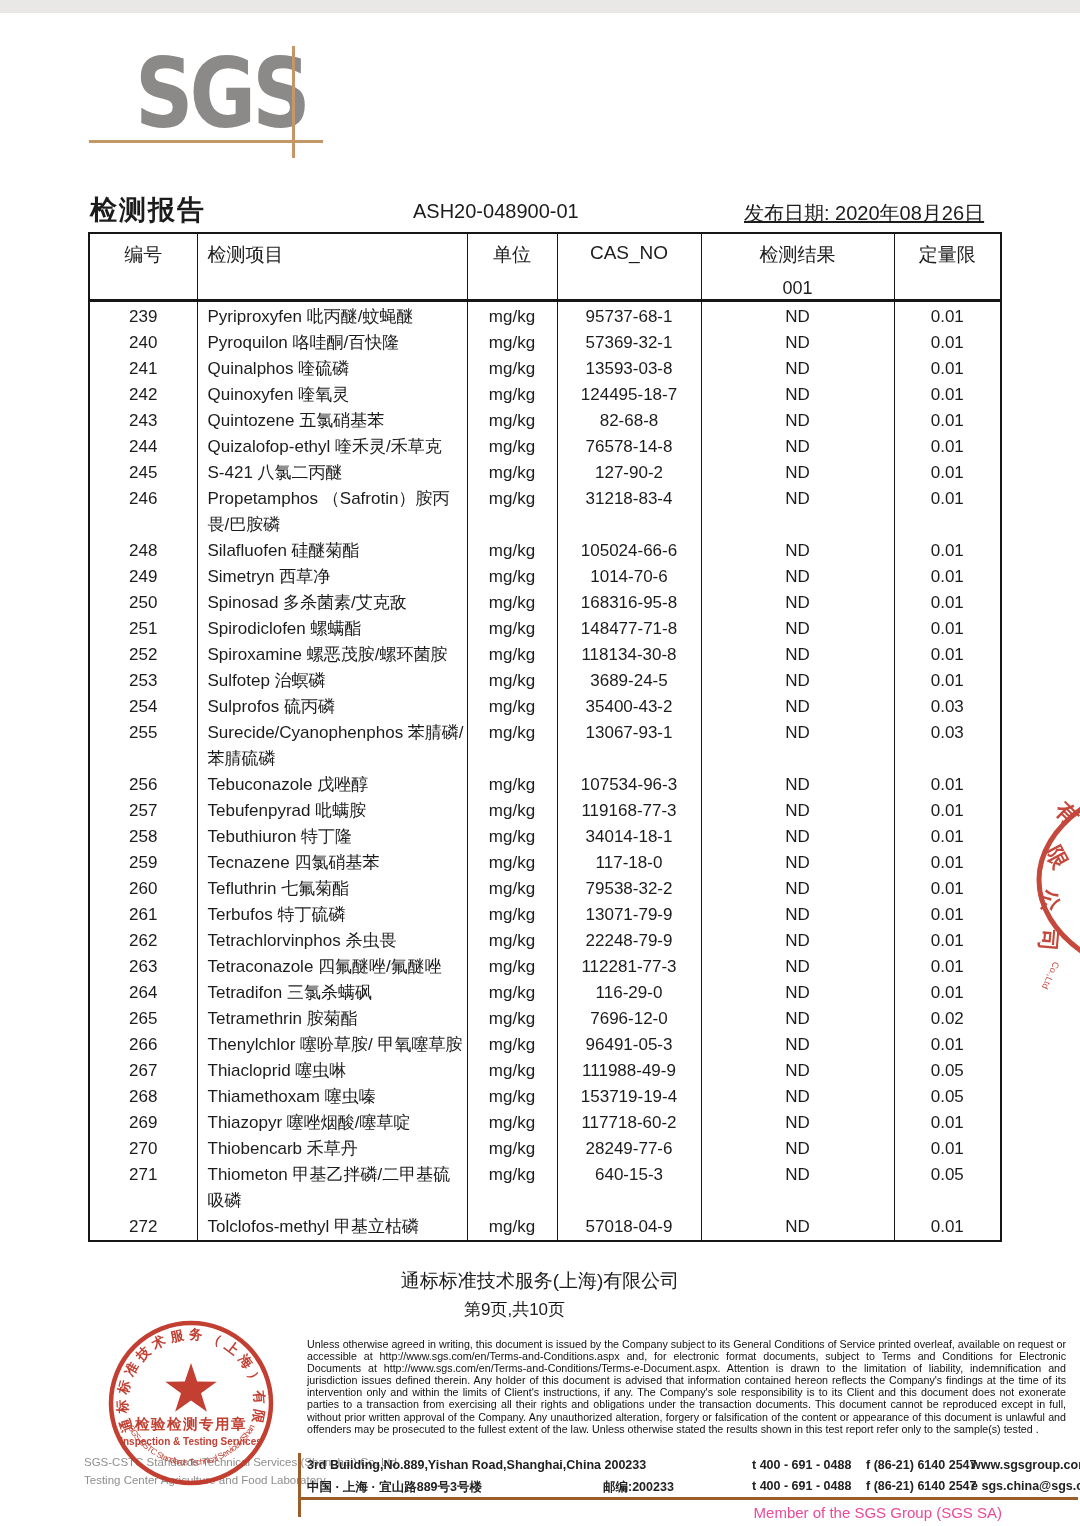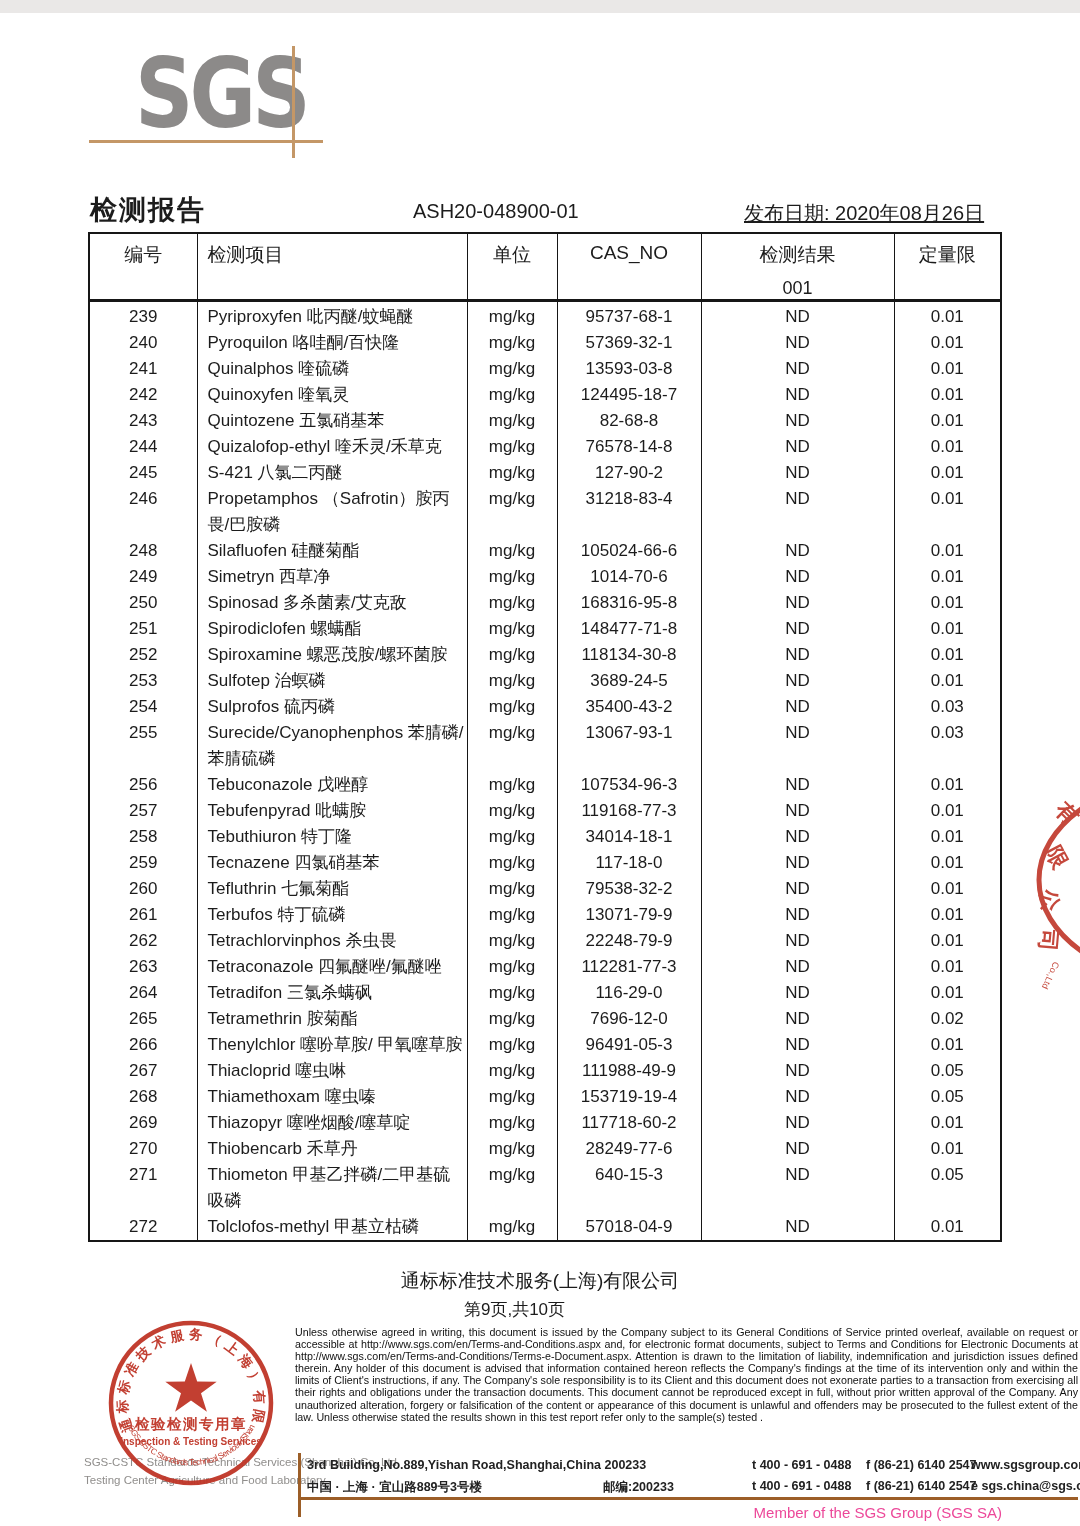--- a/index.html
+++ b/index.html
@@ -34,21 +34,21 @@
   table.results tbody td.col-item{text-align:left;padding-left:10px;margin-left:8px;}
   table.results tbody tr:first-child td{padding-top:2px;}
 
   
   .company-line{position:absolute;top:1268px;left:0;width:1080px;text-align:center;font-size:19px;}
   .page-info{position:absolute;top:1298px;left:0;width:993px;text-align:center;font-size:17px;margin-left:18px;}
 
   
   .legal{position:absolute;top:1326px;left:295px;width:783px;font-size:10.7px;line-height:12.1px;
          text-align:justify;color:#111;}
-  .legal p{margin:0;}
+  .legal p{margin:12px;}
   .legal .attention{color:#b5702c;font-weight:bold;text-align:left;}
 
   
   .gray-co{position:absolute;left:84px;color:#908e8c;font-size:11.5px;white-space:nowrap;}
   .gray-co.l1{top:1456px;}
   .gray-co.l2{top:1474px;}
 
   
   .stamp{position:absolute;left:96px;top:1312px;width:190px;height:190px;opacity:.95;}
   .side-stamp{position:absolute;left:1014px;top:763px;width:66px;height:235px;opacity:.9;}

